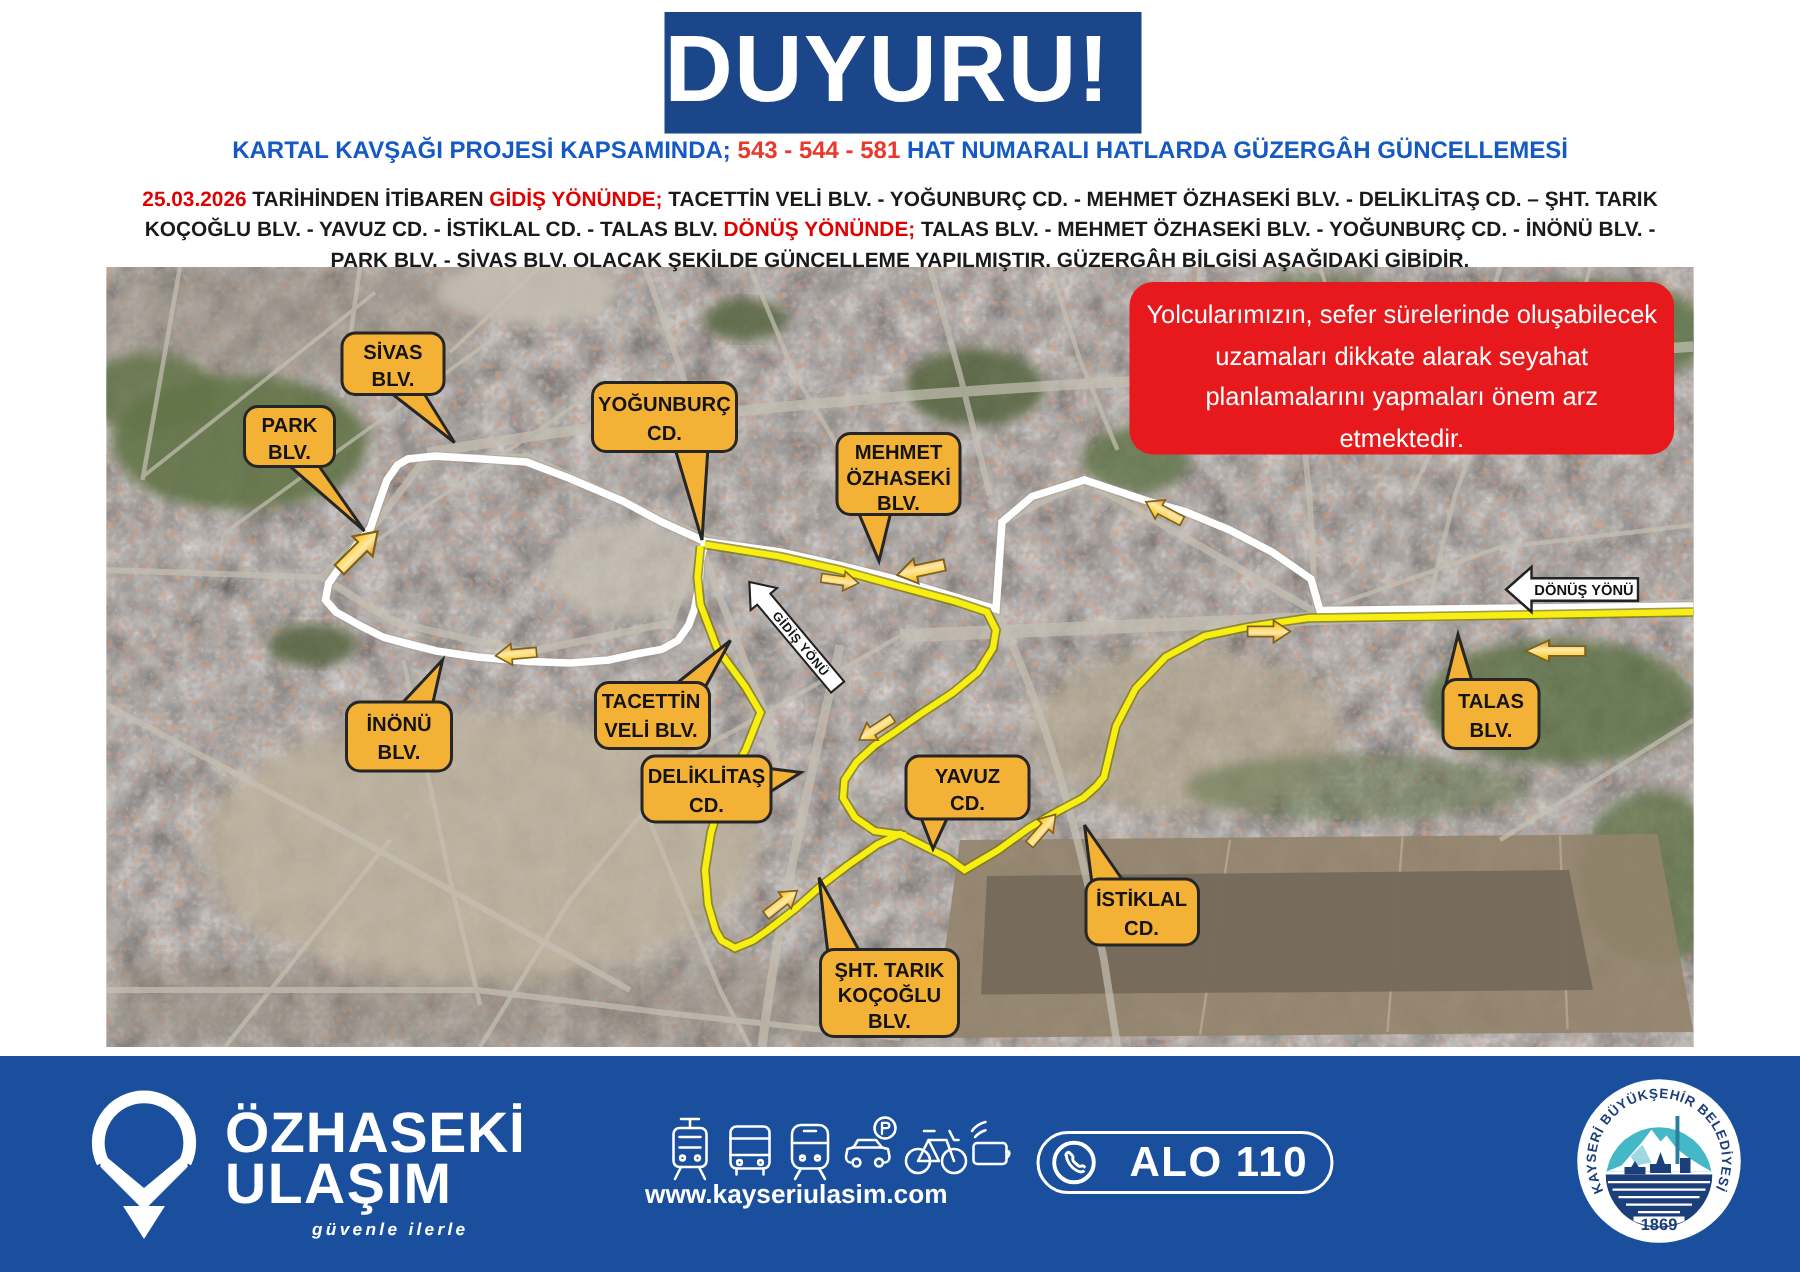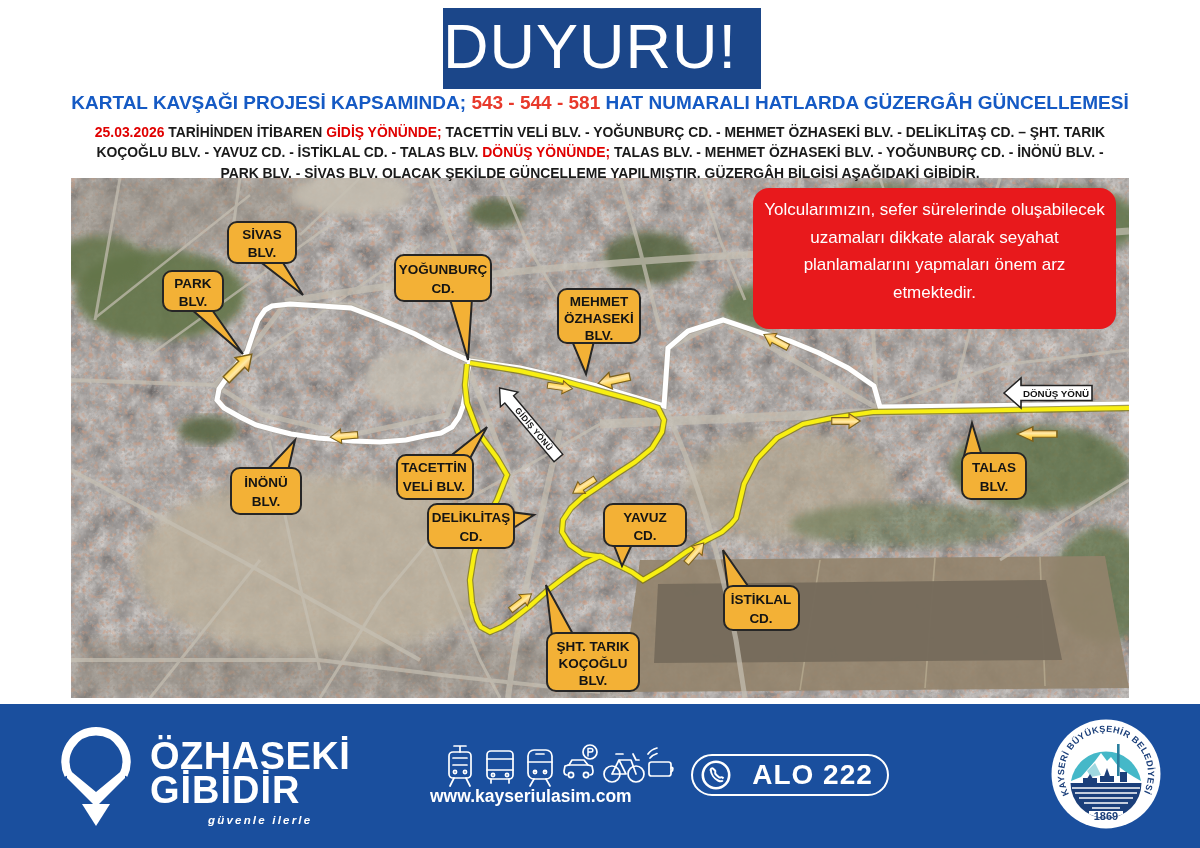--- a/index.html
+++ b/index.html
@@ -5,23 +5,23 @@
   html,body{margin:0;padding:0;}
   body{width:1200px;height:848px;position:relative;background:#ffffff;
        font-family:"Liberation Sans",sans-serif;overflow:hidden;}
   .abs{position:absolute;}
 </style>
 </head>
 <body>
 
 <div class="abs" style="left:443px;top:8px;width:318px;height:81px;background:#1b4689;"></div>
 
-<div class="abs" style="left:443px;top:10px;width:265px;text-align:center;color:#ffffff;font-weight:normal;font-size:63px;letter-spacing:1px;">DUYURU!</div>
-
-<div class="abs" style="left:0;top:92px;width:1200px;text-align:center;font-weight:bold;font-size:19px;color:#155ac4;">KARTAL KAVŞAĞI PROJESİ KAPSAMINDA; <span style="color:#e8392b;">543 - 544 - 581</span> HAT NUMARALI HATLARDA GÜZERGÂH GÜNCELLEMESİ</div>
+<div class="abs" style="left:443px;top:10px;width:265px;text-align:center;color:#ffffff;font-weight:bold;font-size:63px;letter-spacing:1px;">DUYURU!</div>
+
+<div class="abs" style="left:0;top:92px;width:1200px;text-align:center;font-weight:bold;font-size:16px;color:#155ac4;">KARTAL KAVŞAĞI PROJESİ KAPSAMINDA; <span style="color:#e8392b;">543 - 544 - 581</span> HAT NUMARALI HATLARDA GÜZERGÂH GÜNCELLEMESİ</div>
 
 <div class="abs" style="left:0;top:122px;width:1200px;text-align:center;font-weight:bold;font-size:13.9px;line-height:20.3px;color:#1a1a1a;z-index:3;"><span style="color:#e00000;">25.03.2026</span> TARİHİNDEN İTİBAREN <span style="color:#e00000;">GİDİŞ YÖNÜNDE;</span> TACETTİN VELİ BLV. - YOĞUNBURÇ CD. - MEHMET ÖZHASEKİ BLV. - DELİKLİTAŞ CD. – ŞHT. TARIK<br>KOÇOĞLU BLV. - YAVUZ CD. - İSTİKLAL CD. - TALAS BLV. <span style="color:#e00000;">DÖNÜŞ YÖNÜNDE;</span> TALAS BLV. - MEHMET ÖZHASEKİ BLV. - YOĞUNBURÇ CD. - İNÖNÜ BLV. -<br>PARK BLV. - SİVAS BLV. OLACAK ŞEKİLDE GÜNCELLEME YAPILMIŞTIR. GÜZERGÂH BİLGİSİ AŞAĞIDAKİ GİBİDİR.</div>
 
 <svg class="abs" style="left:71px;top:178px;" width="1058" height="520" viewBox="71 178 1058 520">
 <defs>
   <filter id="sat" x="0" y="0" width="100%" height="100%">
     <feTurbulence type="fractalNoise" baseFrequency="0.05 0.045" numOctaves="4" seed="9"></feTurbulence>
     <feColorMatrix type="matrix" values="0.58 0 0 0 0.125  0.56 0 0 0 0.115  0.54 0 0 0 0.115  0 0 0 0 1"></feColorMatrix>
   </filter>
   <filter id="spk" x="0" y="0" width="100%" height="100%">
@@ -270,33 +270,33 @@
 
   <g>
     <polygon points="964,456 982,456 972,423" fill="#f3b136" stroke="#262626" stroke-width="2"></polygon>
     <rect x="962" y="453" width="64" height="46" rx="9" fill="#f3b136" stroke="#262626" stroke-width="2"></rect>
     <text x="994" y="472">TALAS</text>
         <text x="994" y="491">BLV.</text>
   </g>
 </g>
 </svg>
 
-<div class="abs" style="left:753px;top:188px;width:363px;height:141px;background:#e8191c;border-radius:16px;color:#ffffff;font-size:17px;line-height:27.5px;text-align:center;padding-top:8px;box-sizing:border-box;">Yolcularımızın, sefer sürelerinde oluşabilecek<br>uzamaları dikkate alarak seyahat<br>planlamalarını yapmaları önem arz<br>etmektedir.</div>
+<div class="abs" style="left:753px;top:188px;width:363px;height:115px;background:#e8191c;border-radius:16px;color:#ffffff;font-size:17px;line-height:27.5px;text-align:center;padding-top:8px;box-sizing:border-box;">Yolcularımızın, sefer sürelerinde oluşabilecek<br>uzamaları dikkate alarak seyahat<br>planlamalarını yapmaları önem arz<br>etmektedir.</div>
 
 <div class="abs" style="left:0;top:704px;width:1200px;height:144px;background:#1a4f9e;"></div>
 
 <svg class="abs" style="left:52px;top:722px;" width="88" height="110" viewBox="0 0 88 110">
   <path d="M 16.5 53 A 30.5 30.5 0 1 1 71.5 53" fill="none" stroke="#ffffff" stroke-width="8.5"></path>
   <polygon points="15,46 44,70 73,46 73,56 44,85 15,56" fill="#ffffff"></polygon>
   <polygon points="30,82 58,82 44,104" fill="#ffffff"></polygon>
 </svg>
 
 <div class="abs" style="left:150px;top:735px;color:#ffffff;font-weight:bold;font-size:38px;letter-spacing:0.5px;">ÖZHASEKİ</div>
 
-<div class="abs" style="left:150px;top:769px;color:#ffffff;font-weight:bold;font-size:38px;letter-spacing:1px;">GİBİDİR</div>
+<div class="abs" style="left:150px;top:769px;color:#ffffff;font-weight:bold;font-size:38px;letter-spacing:1px;">ULAŞIM</div>
 
 <div class="abs" style="left:208px;top:814px;color:#ffffff;font-style:italic;font-weight:bold;font-size:11.5px;letter-spacing:2.2px;">güvenle ilerle</div>
 
 <svg class="abs" style="left:440px;top:742px;" width="235" height="48" viewBox="0 0 235 48">
   <g stroke="#ffffff" stroke-width="1.7" fill="none" stroke-linecap="round" stroke-linejoin="round">
 
     <g>
       <rect x="9" y="10" width="22" height="26" rx="4"></rect>
       <path d="M14 4 L26 4 M20 4 L20 10 M13 16 L27 16 M13 23 L27 23 M14 36 L10 44 M26 36 L30 44"></path>
       <circle cx="15" cy="30" r="1.6"></circle>
@@ -344,21 +344,21 @@
 <div class="abs" style="left:430px;top:786px;width:250px;text-align:left;color:#ffffff;font-weight:bold;font-size:17.5px;">www.kayseriulasim.com</div>
 
 <div class="abs" style="left:691px;top:754px;width:198px;height:42px;border:2.5px solid #ffffff;border-radius:23px;box-sizing:border-box;"></div>
 
 <svg class="abs" style="left:700px;top:759px;" width="32" height="32" viewBox="0 0 32 32">
   <circle cx="16" cy="16" r="13.2" fill="none" stroke="#ffffff" stroke-width="2.6"></circle>
   <path d="M10.5 11.5 C10.5 10 12 8.5 13.2 9.7 L15 11.5 C16 12.5 14.5 13.8 15.5 15 C16.5 16.2 18 17.5 19.2 18.3 C20.5 19.2 21.5 17.5 22.5 18.5 L23.5 19.5" fill="none" stroke="#ffffff" stroke-width="2"></path>
   <path d="M10.8 11 C11 15 14 19.5 18 21.5 C20 22.5 22 22.3 22.8 21.3" fill="none" stroke="#ffffff" stroke-width="2"></path>
 </svg>
 
-<div class="abs" style="left:740px;top:759px;width:145px;text-align:center;color:#ffffff;font-weight:bold;font-size:28px;letter-spacing:1px;">ALO 222</div>
+<div class="abs" style="left:740px;top:759px;width:145px;text-align:center;color:#ffffff;font-weight:bold;font-size:28px;letter-spacing:1px;">ALO 110</div>
 
 <svg class="abs" style="left:1051px;top:719px;" width="110" height="110" viewBox="0 0 110 110">
   <circle cx="55" cy="55" r="54.5" fill="#ffffff"></circle>
   <defs>
       <path id="sealarc" d="M 20.2 78.5 A 42 42 0 1 1 89.8 78.5"></path>
     </defs>
   <text font-size="9" font-weight="bold" fill="#1b3f7a" letter-spacing="0.5"><textPath href="#sealarc" startOffset="4">KAYSERİ BÜYÜKŞEHİR BELEDİYESİ</textPath></text>
   <path d="M 20 62 A 35.5 35.5 0 0 1 90 62 Z" fill="#45b8c8"></path>
   <polygon points="20,62 30,58 37,50 44,42 50,34 56,42 60,38 67,47 75,53 83,58 90,62" fill="#ffffff"></polygon>
   <polygon points="36,52 44,44 50,56 40,58" fill="#9fd8e0"></polygon>

